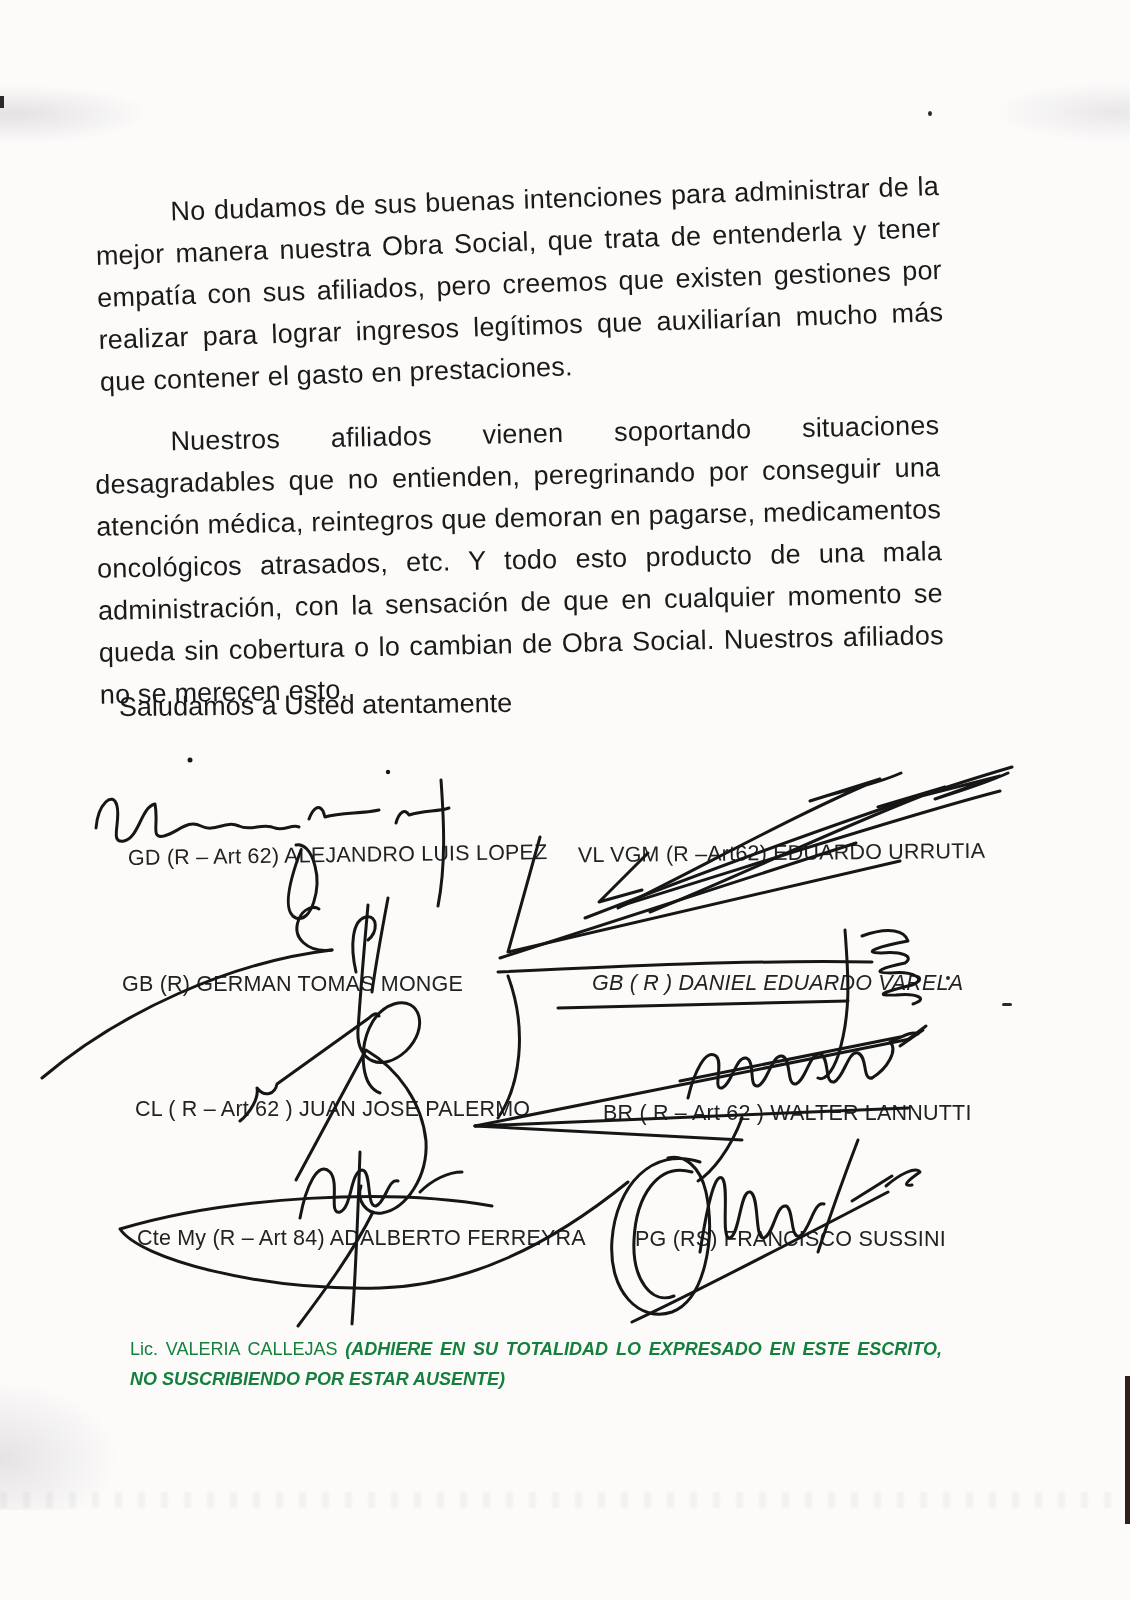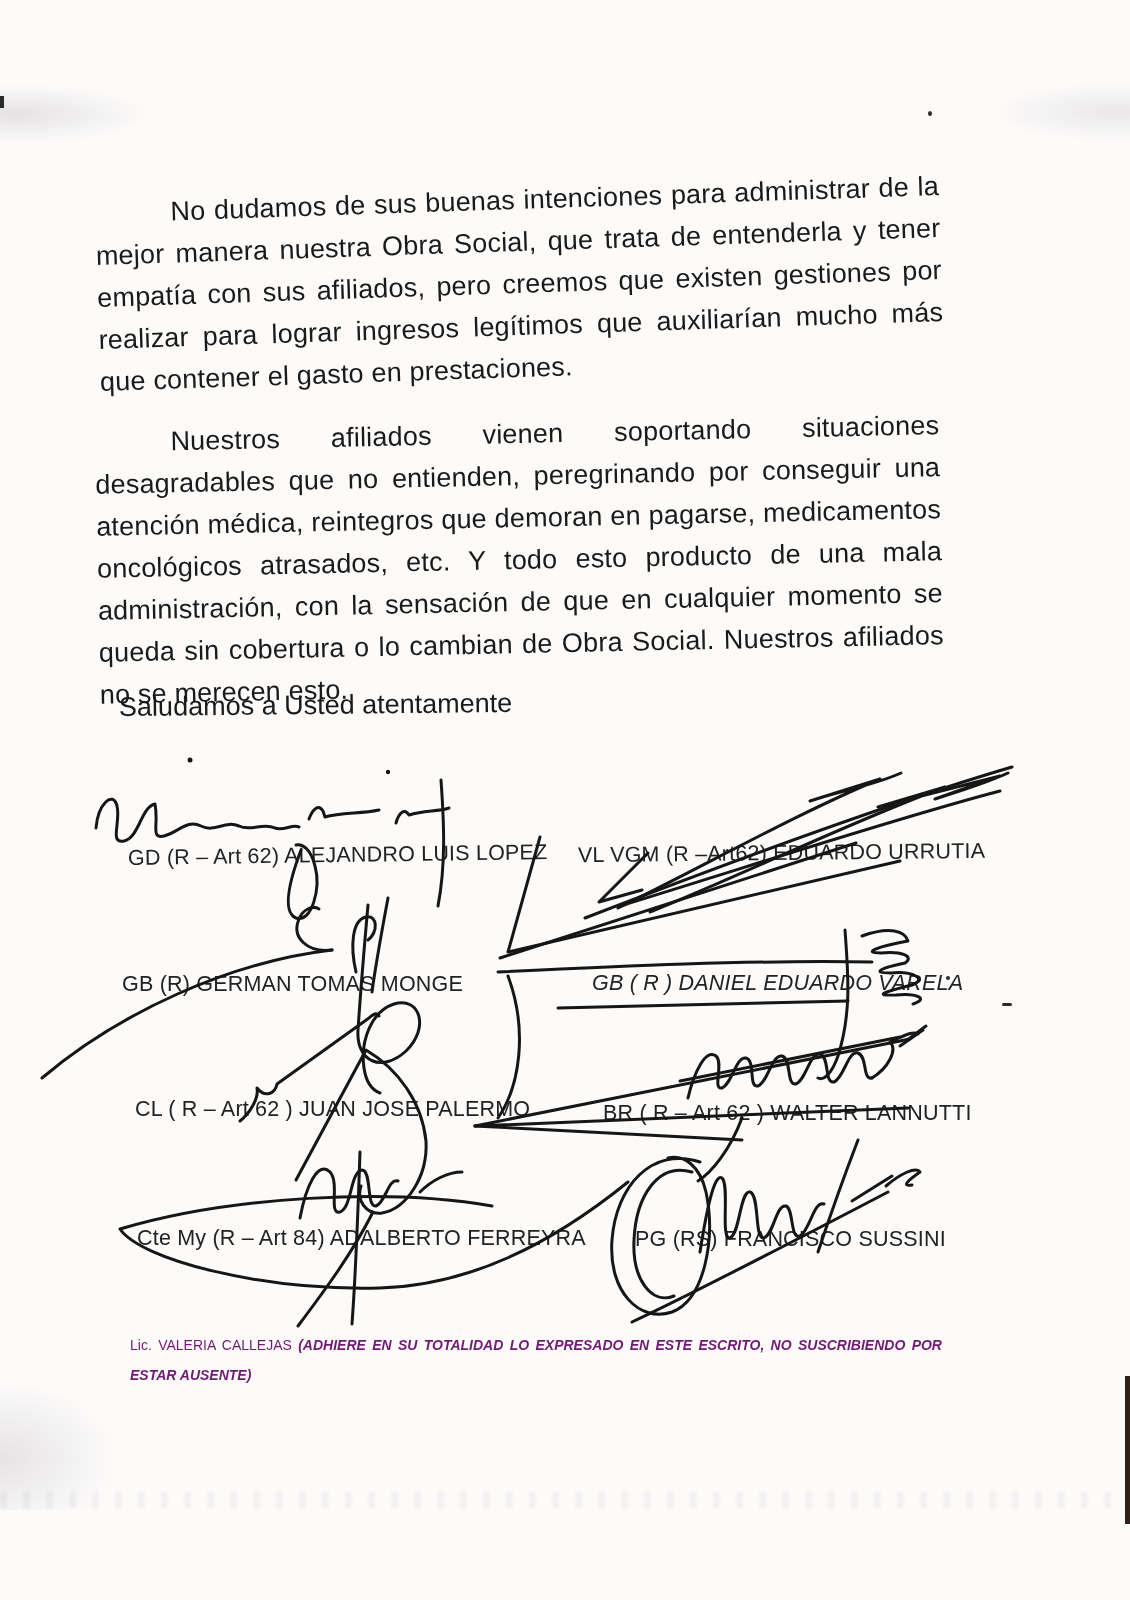--- a/index.html
+++ b/index.html
@@ -51,21 +51,21 @@
   .lbl-monge   {left:122px;top:972px;}
   .lbl-varela  {left:592px;top:971px;font-style:italic;}
   .lbl-palermo {left:135px;top:1097px;}
   .lbl-lannutti{left:603px;top:1101px;}
   .lbl-ferreyra{left:137px;top:1226px;}
   .lbl-sussini {left:635px;top:1227px;}
 
   
   .footnote{
     position:absolute;left:130px;top:1316px;width:812px;
-    font-size:14px;line-height:30px;text-align:justify;color:#701a75;
+    font-size:18px;line-height:30px;text-align:justify;color:#15803d;
   }
   .footnote .bi{font-weight:bold;font-style:italic;}
 
   .sig-svg{position:absolute;left:0;top:0;z-index:5;pointer-events:none;}
 </style>
 </head>
 <body>
 
 <div class="page">
 

